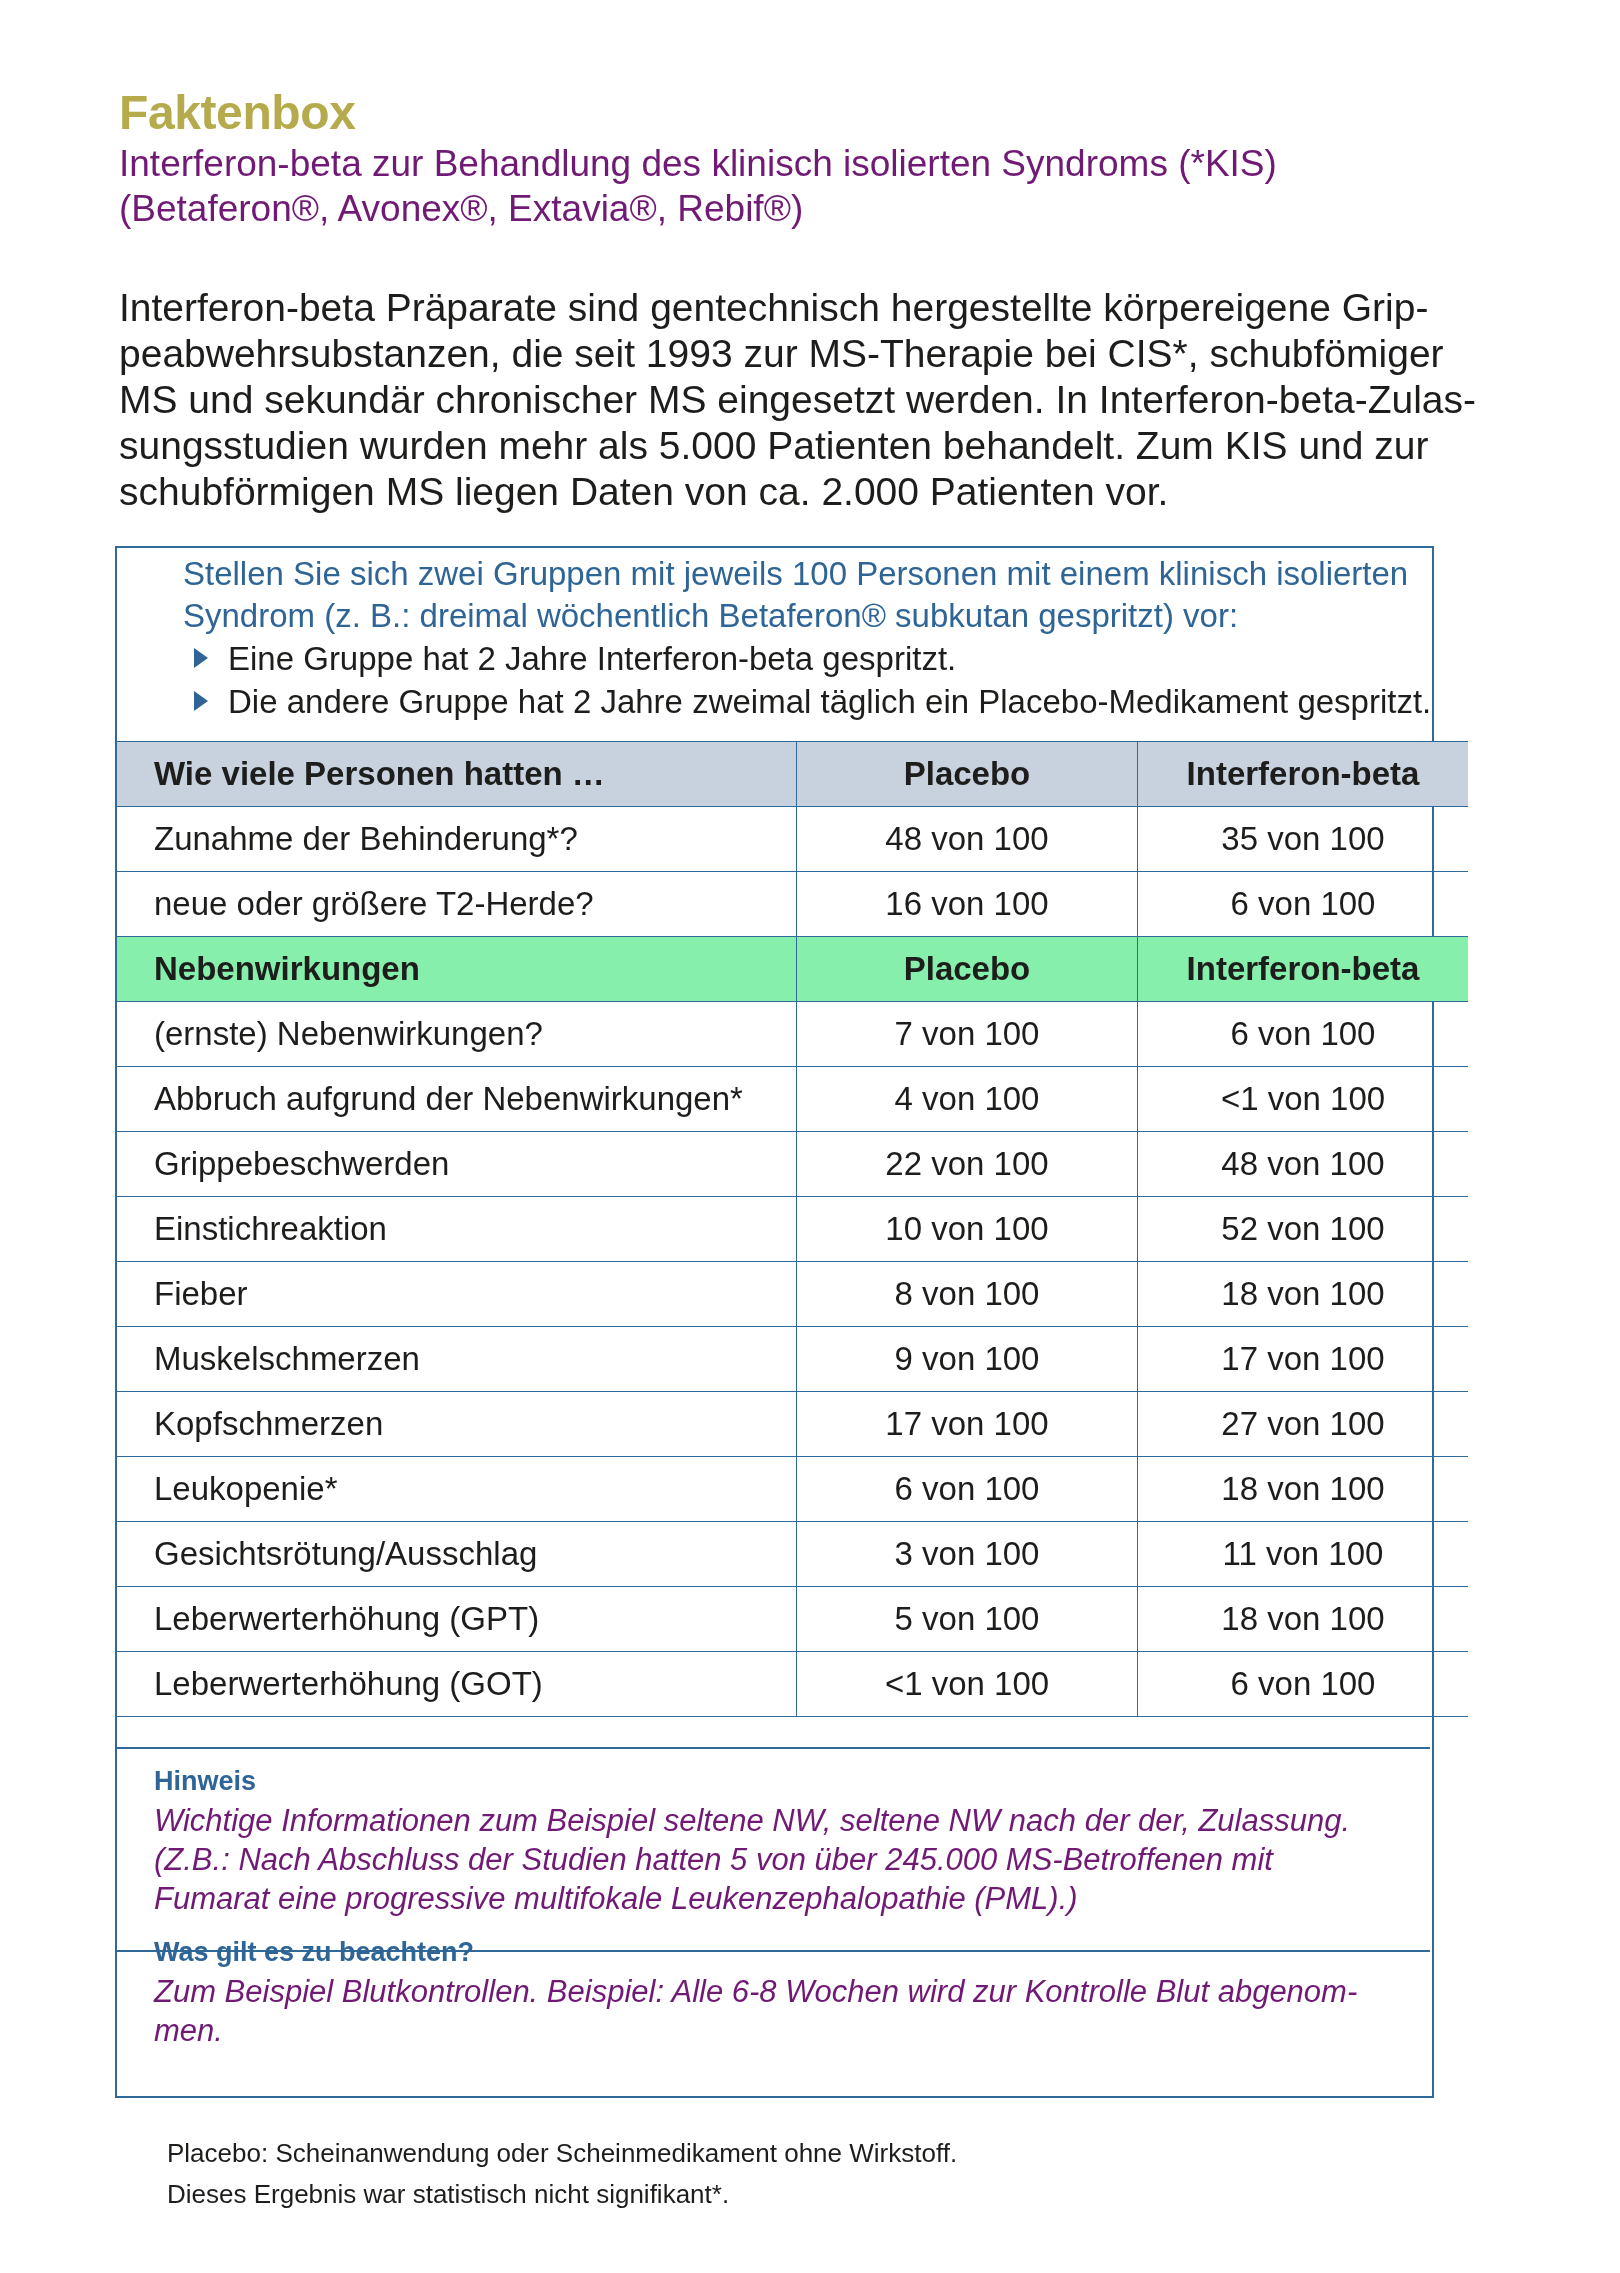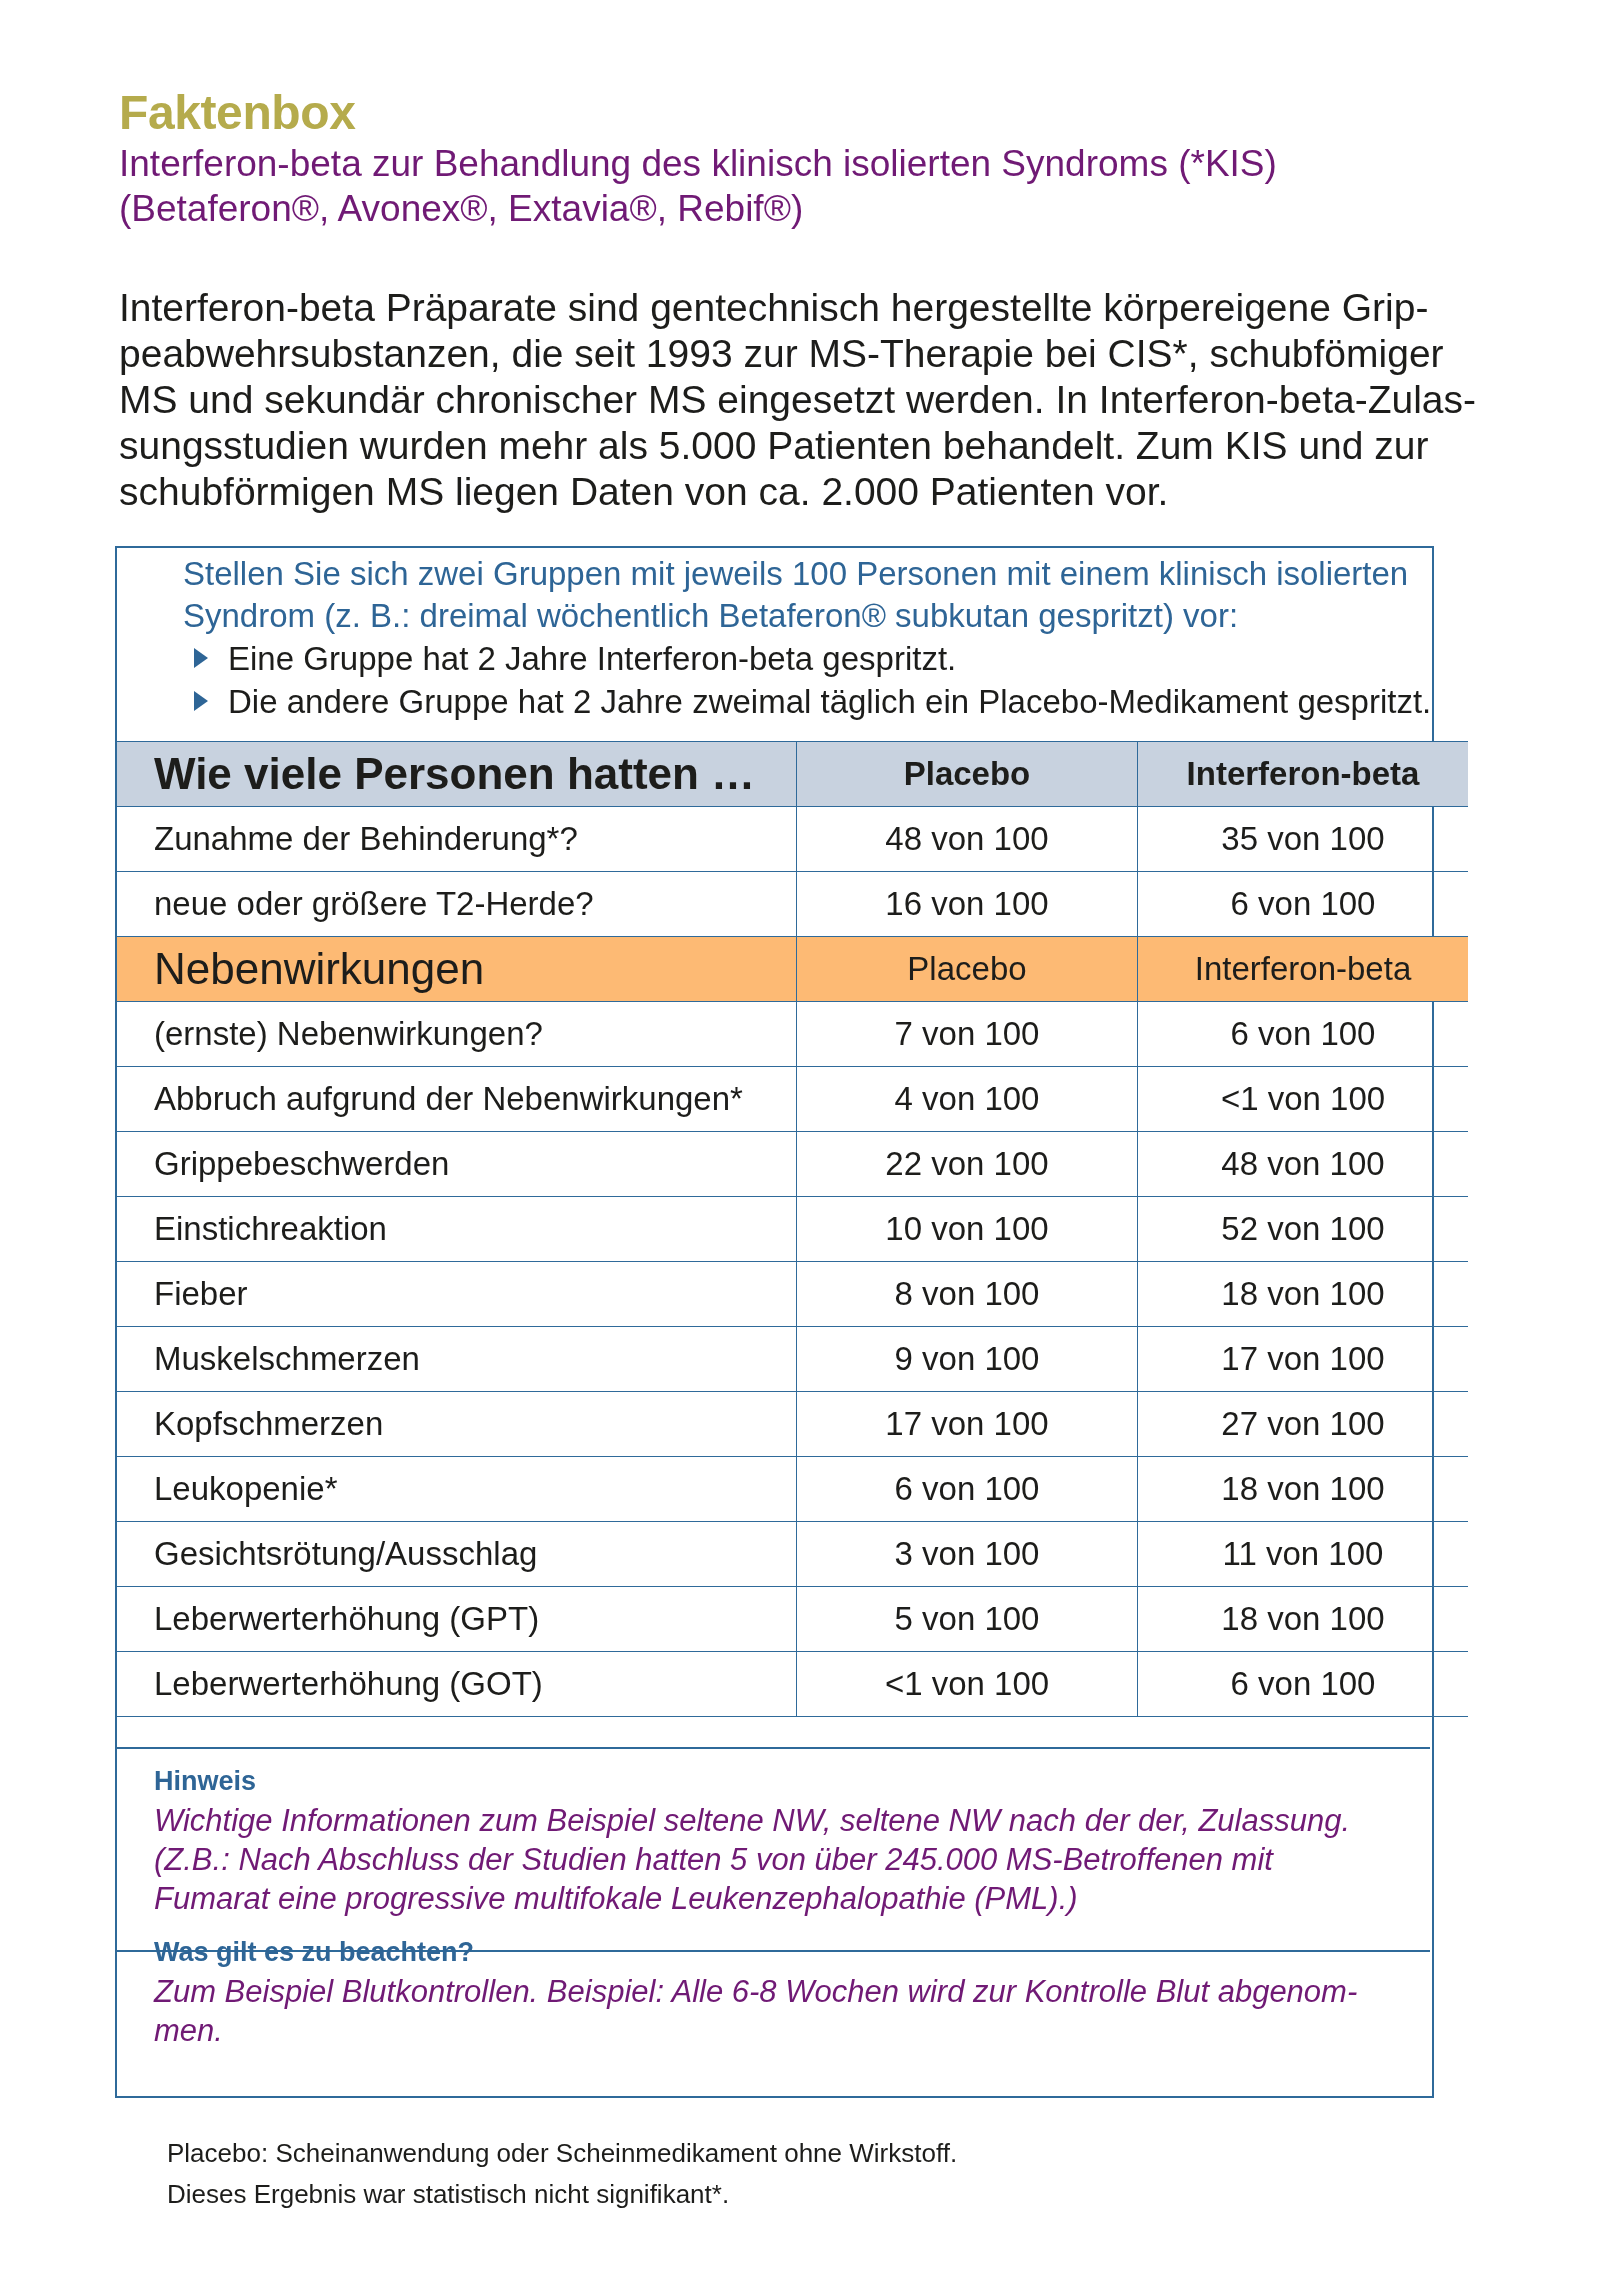--- a/index.html
+++ b/index.html
@@ -26,22 +26,22 @@
          border-top:10.7px solid transparent; border-bottom:10.7px solid transparent;
          border-left:14.3px solid #2e6596; }
 
   #table { position:absolute; left:0; top:193px; width:1313px; border-collapse:collapse; table-layout:fixed; }
   #table td { height:64px; border-top:1.8px solid #2f6a9a; border-bottom:1.8px solid #2f6a9a;
               font-size:33px; padding:0; vertical-align:middle; }
   #table td.c0 { width:642px; padding-left:37px; text-align:left; border-right:1.8px solid #2f6a9a; }
   #table td.c1 { width:340px; text-align:center; border-right:1.8px solid #2f6a9a; }
   #table td.c2 { width:330px; text-align:center; }
   #table tr.hdr-blue td { background:#c8d2df; font-weight:bold; }
-  #table tr.hdr-gold td { background:#fdba74; font-weight:normal; }
-  #table tr.hdr-blue td.c0, #table tr.hdr-gold td.c0 { font-size:44px; }
+  #table tr.hdr-gold td { background:#86efac; font-weight:bold; }
+  #table tr.hdr-blue td.c0, #table tr.hdr-gold td.c0 { font-size:33px; }
 
   #hinweis { position:absolute; left:0; top:1199px; width:1313px; height:201px;
              border-top:2.2px solid #2f6a9a; border-bottom:2.2px solid #2f6a9a; }
   #beachten { position:absolute; left:0; top:1372px; width:1313px; }
   .sec-inner { padding-left:37px; padding-top:12.5px; }
   .sec-title { font-size:27px; font-weight:bold; color:#2e6596; line-height:39px; }
   .sec-body { font-size:31px; line-height:39px; color:#701a75;font-style:italic; }
   .sec-body div { white-space:nowrap; }
 
   #footnotes { position:absolute; left:167px; top:2133px; font-size:26px; line-height:41px; color:#1d1d1b; }

